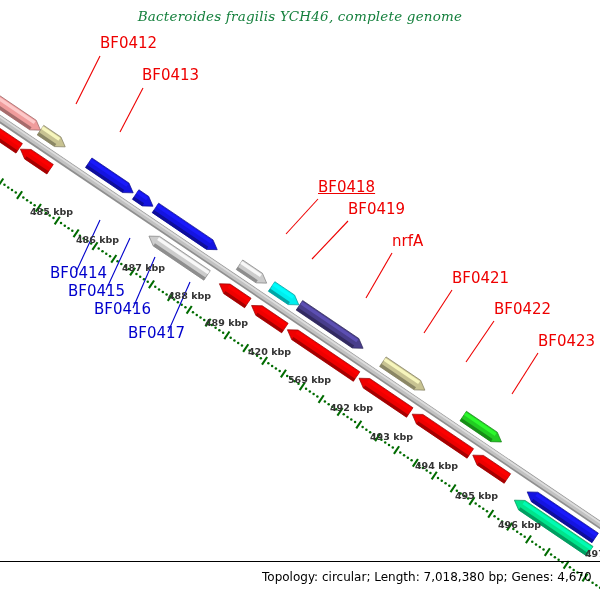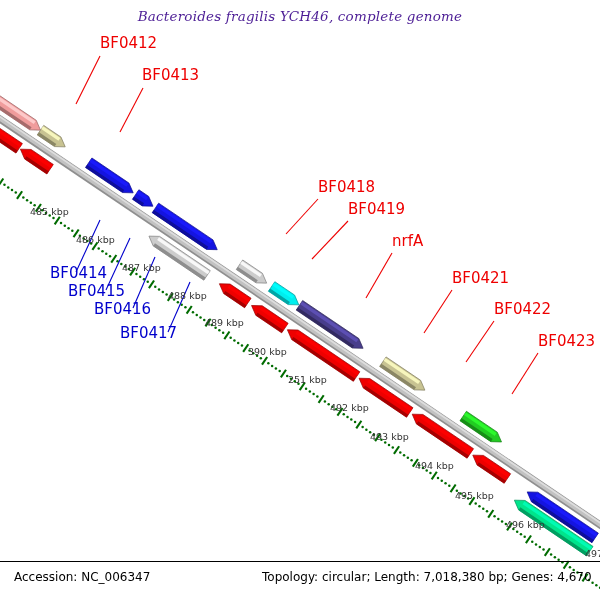--- a/index.html
+++ b/index.html
@@ -8,36 +8,36 @@
     width:600px;height:600px;background:#ffffff;
     font-family:"DejaVu Sans","Liberation Sans",sans-serif;
     overflow:hidden;position:relative;
   }
   #stage{position:absolute;left:0;top:0;width:600px;height:600px;}
   svg#map{position:absolute;left:0;top:0;width:600px;height:600px;display:block;}
 
   .title{
     position:absolute;left:0;top:8px;width:600px;text-align:center;
     font-family:"DejaVu Serif","Liberation Serif",serif;
-    font-style:italic;font-size:13.5px;color:#4c1d95;letter-spacing:.2px;
+    font-style:italic;font-size:13.5px;color:#15803d;letter-spacing:.2px;
   }
   .footer-rule{
     position:absolute;left:0;top:561px;width:600px;height:1px;background:#000;
   }
   .footer{
     position:absolute;top:570px;font-size:12px;color:#000;
     font-family:"DejaVu Sans","Liberation Sans",sans-serif;
   }
   .footer.left{left:14px;}
   .footer.right{left:262px;}
 
   .lbl{position:absolute;font-size:15px;white-space:nowrap;}
   .lbl.fwd{color:#ee0000;}
   .lbl.rev{color:#0000cc;}
-  .tick-lbl{position:absolute;font-size:9.5px;color:#333;white-space:nowrap;}
+  .tick-lbl{position:absolute;font-size:9.5px;color:#333;white-space:nowrap;font-weight:bold;}
 </style>
 </head>
 <body>
 
 <div id="stage">
 
   <div class="title">Bacteroides fragilis YCH46, complete genome</div>
 
   <svg id="map" viewBox="0 0 600 600" xmlns="http://www.w3.org/2000/svg">
     <defs>
@@ -339,40 +339,39 @@
         </g>
     </g>
   </svg>
 
   <div id="tick-labels">
       <div class="tick-lbl" style="left: 30px; top: 206px;">485 kbp</div>
       <div class="tick-lbl" style="left: 76px; top: 234px;">486 kbp</div>
       <div class="tick-lbl" style="left: 122px; top: 262px;">487 kbp</div>
       <div class="tick-lbl" style="left: 168px; top: 290px;">488 kbp</div>
       <div class="tick-lbl" style="left: 205px; top: 317px;">489 kbp</div>
-      <div class="tick-lbl" style="left: 248px; top: 346px;">390 kbp</div>
-      <div class="tick-lbl" style="left: 288px; top: 374px;">251 kbp</div>
+      <div class="tick-lbl" style="left: 248px; top: 346px;">420 kbp</div>
+      <div class="tick-lbl" style="left: 288px; top: 374px;">569 kbp</div>
       <div class="tick-lbl" style="left: 330px; top: 402px;">492 kbp</div>
       <div class="tick-lbl" style="left: 370px; top: 431px;">493 kbp</div>
       <div class="tick-lbl" style="left: 415px; top: 460px;">494 kbp</div>
       <div class="tick-lbl" style="left: 455px; top: 490px; text-align: center;">495 kbp</div>
-      <div class="tick-lbl" style="left: 498px; top: 519px; margin-left: 8px;">496 kbp</div>
+      <div class="tick-lbl" style="left: 498px; top: 519px;">496 kbp</div>
       <div class="tick-lbl" style="left: 537px; top: 548px; margin-left: 48px;">497 kbp</div>
     </div>
   <div id="gene-labels">
       <div class="lbl fwd" style="left: 100px; top: 34px;">BF0412</div>
       <div class="lbl fwd" style="left: 142px; top: 66px;">BF0413</div>
       <div class="lbl rev" style="left: 38px; top: 264px; margin-left: 12px;">BF0414</div>
       <div class="lbl rev" style="left: 68px; top: 282px;">BF0415</div>
       <div class="lbl rev" style="left: 94px; top: 300px;">BF0416</div>
-      <div class="lbl rev" style="left: 120px; top: 324px;">BF0417</div>
-      <div class="lbl fwd" style="left: 318px; top: 178px;">BF0418</div>
+      <div class="lbl rev" style="left: 128px; top: 324px;">BF0417</div>
+      <div class="lbl fwd" style="left: 318px; top: 178px; text-decoration: underline;">BF0418</div>
       <div class="lbl fwd" style="left: 348px; top: 200px;">BF0419</div>
       <div class="lbl fwd" style="left: 392px; top: 232px;">nrfA</div>
       <div class="lbl fwd" style="left: 452px; top: 269px;">BF0421</div>
       <div class="lbl fwd" style="left: 494px; top: 300px;">BF0422</div>
       <div class="lbl fwd" style="left: 538px; top: 332px;">BF0423</div>
     </div>
 
   <div class="footer-rule"></div>
-  <div class="footer left">Accession: NC_006347</div>
   <div class="footer right">Topology: circular; Length: 7,018,380 bp; Genes: 4,670</div>
 </div>
 
 </body></html>

